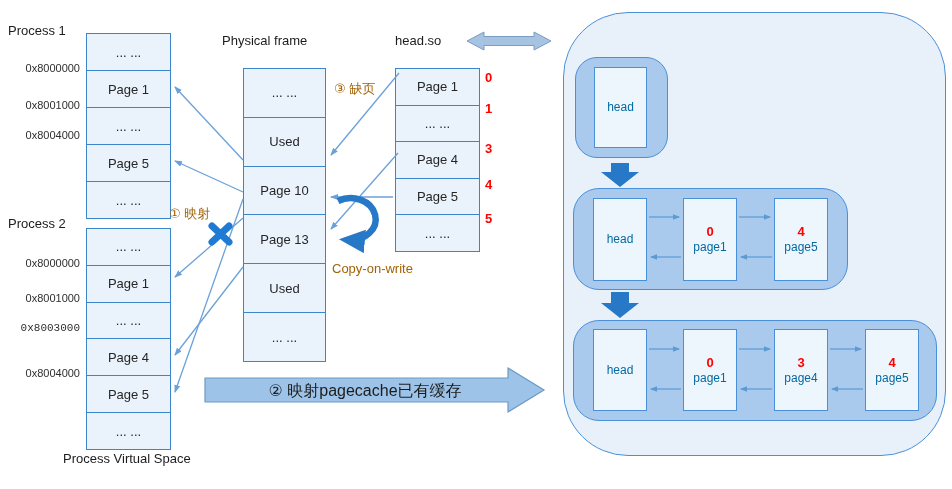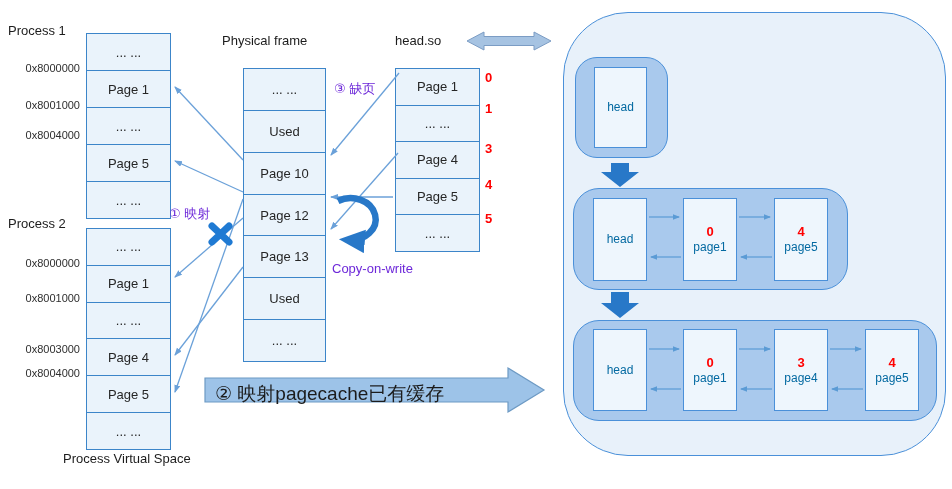--- a/index.html
+++ b/index.html
@@ -17,24 +17,24 @@
   .libc-off{position:absolute;font-size:13px;font-weight:bold;color:#ff0000}
 
   .pc-outer{position:absolute;left:563px;top:12px;width:383px;height:444px;
     background:#e8f1fa;border:1.5px solid #4a90d9;border-radius:65px}
   .pc-stage{position:absolute;background:#a9c9ed;border:1.2px solid #4a90d9}
   .pc-node{position:absolute;background:#eef6fd;border:1px solid #4a90d9;
     display:flex;flex-direction:column;align-items:center;justify-content:center;gap:1px}
   .pc-node .num{font-size:13px;font-weight:bold;color:#ff0000;line-height:15px}
   .pc-node .lbl{font-size:12px;color:#0369a1;line-height:15px}
 
-  .anno{position:absolute;font-size:13px;color:#6d28d9;white-space:nowrap}
+  .anno{position:absolute;font-size:13px;color:#a16207;white-space:nowrap}
   .svg-layer{position:absolute;left:0;top:0;pointer-events:none}
-  .arrow2-text{position:absolute;left:215px;top:381px;width:300px;text-align:left;
-    font-size:19px;color:#1c1c1c;z-index:7}
+  .arrow2-text{position:absolute;left:215px;top:381px;width:300px;text-align:center;
+    font-size:16px;color:#1c1c1c;z-index:7}
 </style>
 </head>
 <body>
 
 <div id="stage">
 
   <div class="tbl-title" style="left:8px;top:23px">Process 1</div>
   <div class="tbl-title" style="left:8px;top:216px">Process 2</div>
   <div class="tbl-title centered" style="left:222px;top:33px;width:110px">Physical frame</div>
   <div class="tbl-title centered" style="left:395px;top:33px;width:85px">head.so</div>
@@ -58,21 +58,20 @@
       <div class="vrow">Page 1</div>
       <div class="vrow">... ...</div>
       <div class="vrow">Page 4</div>
       <div class="vrow">Page 5</div>
       <div class="vrow">... ...</div>
     </div>
   <div id="t-phys" class="vtable" style="left:243px;top:68px;width:83px;height:294px">
       <div class="vrow">... ...</div>
       <div class="vrow">Used</div>
       <div class="vrow">Page 10</div>
-      <div class="vrow">Page 12</div>
       <div class="vrow">Page 13</div>
       <div class="vrow">Used</div>
       <div class="vrow">... ...</div>
     </div>
   <div id="t-libc" class="vtable" style="left:395px;top:68px;width:85px;height:184px">
       <div class="vrow">Page 1</div>
       <div class="vrow">... ...</div>
       <div class="vrow">Page 4</div>
       <div class="vrow">Page 5</div>
       <div class="vrow">... ...</div>
@@ -136,21 +135,21 @@
   <div class="anno" style="left:169px;top:205px">① 映射</div>
   <div class="anno" style="left:334px;top:80px">③ 缺页</div>
   <div class="anno" style="left:332px;top:261px">Copy-on-write</div>
   <div class="arrow2-text">② 映射pagecache已有缓存</div>
 
 <div class="addr" style="top: 62px;">0x8000000</div>
     <div class="addr" style="top: 99px;">0x8001000</div>
     <div class="addr" style="top: 129px;">0x8004000</div>
     <div class="addr" style="top: 257px;">0x8000000</div>
     <div class="addr" style="top: 292px;">0x8001000</div>
-    <div class="addr" style="top: 343px;">0x8003000</div>
+    <div class="addr" style="top: 322px; font-family: Liberation Mono, monospace;">0x8003000</div>
     <div class="addr" style="top: 367px;">0x8004000</div>
     <div class="libc-off" style="left: 485px; top: 70px;">0</div>
     <div class="libc-off" style="left: 485px; top: 101px;">1</div>
     <div class="libc-off" style="left: 485px; top: 141px;">3</div>
     <div class="libc-off" style="left: 485px; top: 177px;">4</div>
     <div class="libc-off" style="left: 485px; top: 211px;">5</div>
     <div class="pc-node" style="left: 594px; top: 67px; width: 53px; height: 81px;">
       <div class="lbl">head</div>
     </div>
     <div class="pc-node" style="left: 593px; top: 198px; width: 54px; height: 83px;">

